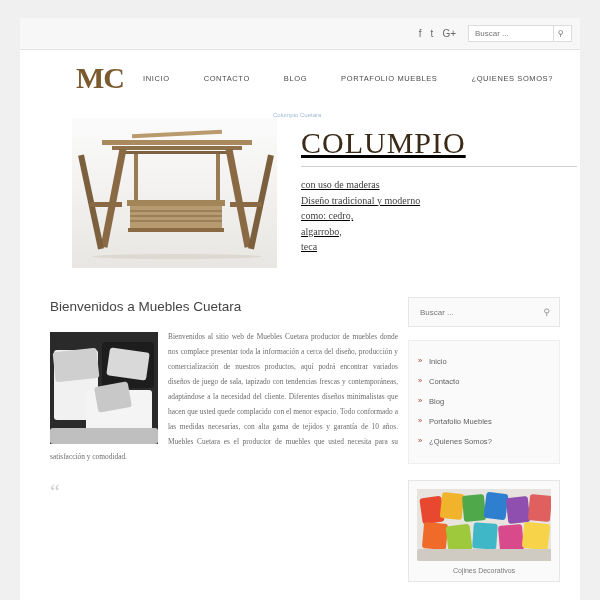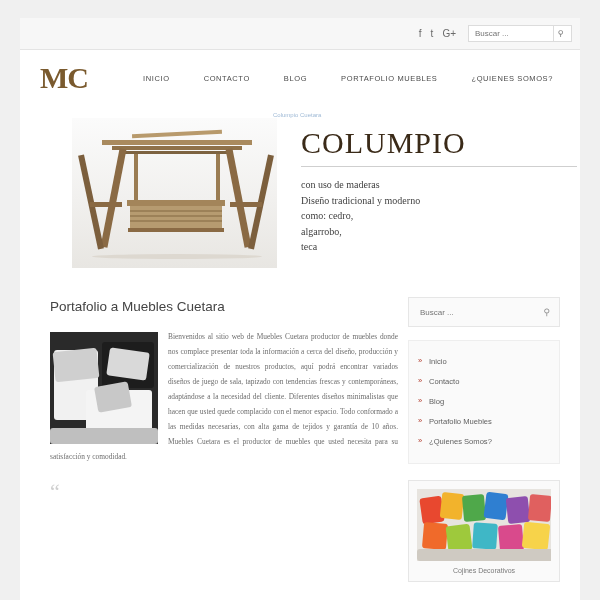--- a/index.html
+++ b/index.html
@@ -46,21 +46,21 @@
     display: flex; align-items: center; justify-content: center;
     font-size: 8px; color: #777;
   }
   
   .header {
     position: absolute; top: 50px; left: 20px; right: 20px; height: 56px;
     background: #fff;
     display: flex; align-items: center;
   }
   .logo {
-    display: flex; align-items: center; margin-left: 20px;
+    display: flex; align-items: center; margin-left: 56px;
   }
   .logo-mc {
     font-family: "Liberation Serif", serif;
     font-size: 30px; font-weight: bold; color: #7a5a2e;
     letter-spacing: -1px;
     line-height: 1;
   }
   .logo-text {
     margin-left: 6px; line-height: 1.05;
   }
@@ -89,21 +89,21 @@
   .hero-img {
     position: absolute; left: 52px; top: 12px;
     width: 205px; height: 150px;
     background:
       linear-gradient(180deg, #fbfbfb 0%, #f1f0ee 55%, #e8e6e2 100%);
   }
   .hero-caption-tiny {
     position: absolute; left: 253px; top: 6px;
     font-size: 6px; color: #9fbad6;
   }
-  .hero-text { position: absolute; left: 281px; top: 20px; right: 18px; }
+  .hero-text { position: absolute; left: 281px; top: 20px; right: 18px; text-decoration: underline; }
   .hero-title {
     font-family: "Liberation Serif", serif;
     font-size: 30px; color: #3a2a18; letter-spacing: 1px;
     line-height: 1.1;
   }
   .hero-rule {
     border-top: 1px solid #cfcfcf; margin: 7px 0 10px 0; width: 276px;
   }
   .hero-sub {
     font-family: "Liberation Serif", serif;
@@ -258,21 +258,21 @@
         <div>como: cedro,</div>
         <div>algarrobo,</div>
         <div>teca</div>
       </div>
     </div>
   </div>
 
   <div class="content">
 
     <div class="main-col">
-      <h2 class="welcome-title">Portafolio a Muebles Cuetara</h2>
+      <h2 class="welcome-title">Bienvenidos a Muebles Cuetara</h2>
 
       <div class="article">
         <div class="article-img">
           <div class="pill" style="left:4px; top:18px; width:44px; height:70px; background:#f1f1f1;"></div>
           <div class="pill" style="left:4px; top:18px; width:44px; height:30px; background:#cfcfcf; transform:rotate(-6deg);"></div>
           <div class="pill" style="left:52px; top:10px; width:52px; height:46px; background:#1d1d1d;"></div>
           <div class="pill" style="left:58px; top:18px; width:40px; height:28px; background:#d9d9d9; transform:rotate(8deg);"></div>
           <div class="pill" style="left:36px; top:58px; width:66px; height:48px; background:#f4f4f4;"></div>
           <div class="pill" style="left:46px; top:52px; width:34px; height:26px; background:#c8c8c8; transform:rotate(-10deg);"></div>
           <div class="pill" style="left:0px; top:96px; width:108px; height:16px; background:#bfbfbf;"></div>

